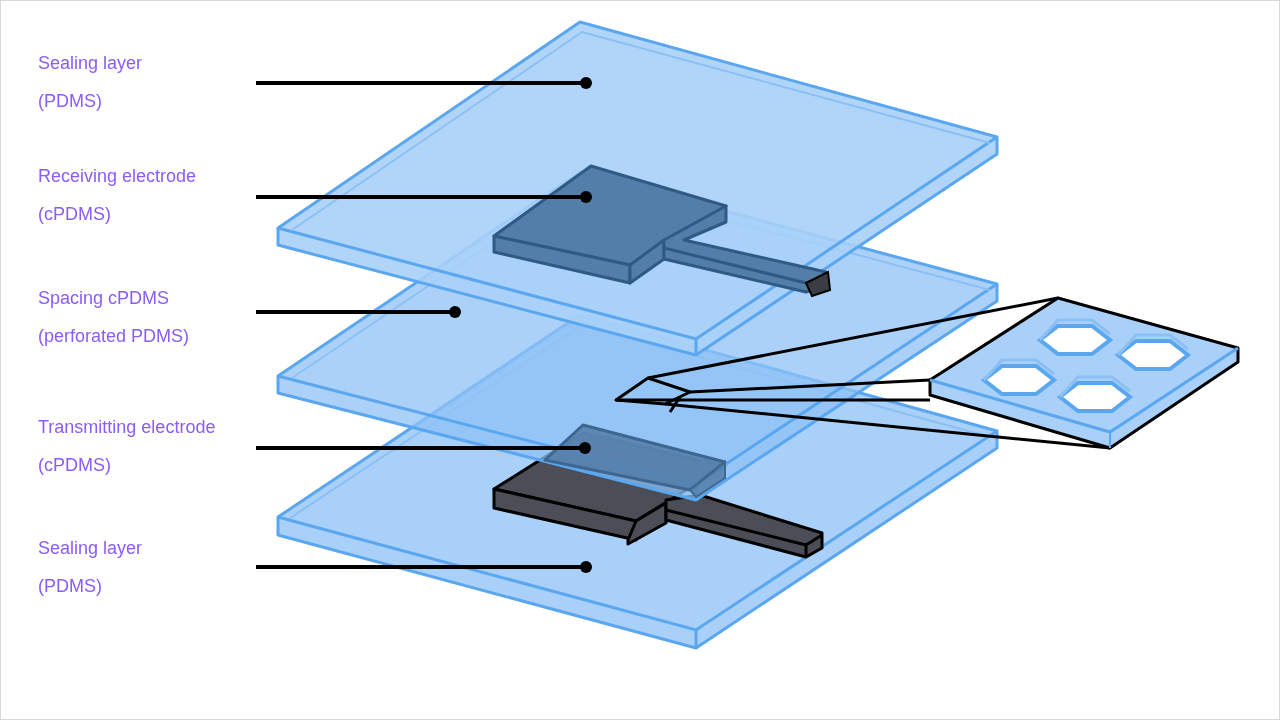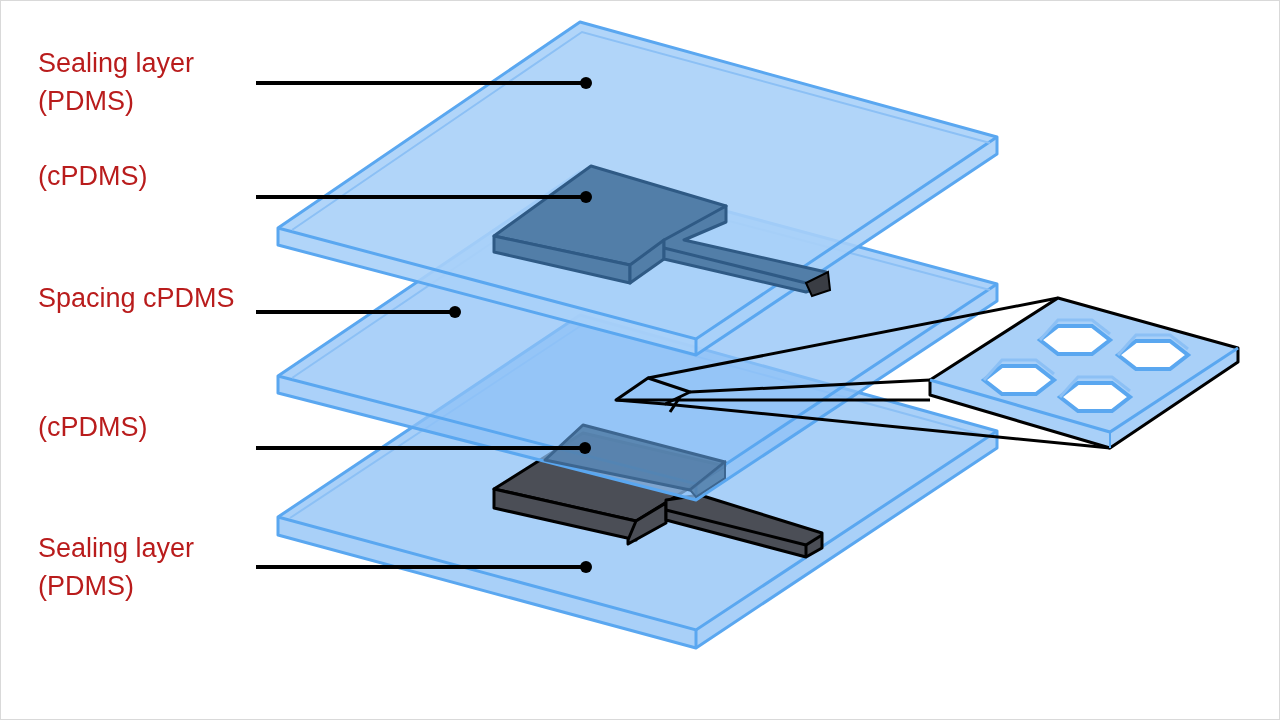--- a/index.html
+++ b/index.html
@@ -1,42 +1,45 @@
 <!DOCTYPE html>
 <html><head>
 <meta charset="utf-8">
 <style>
   html, body { margin: 0; padding: 0; background: #ffffff; }
   body { width: 1280px; height: 720px; overflow: hidden; position: relative; }
   .frame { position: absolute; left: 0; top: 0; width: 1278px; height: 718px; border: 1px solid #d9d9d9; background: #fff; }
   .label {
     position: absolute; left: 38px;
     font-family: "Liberation Sans", sans-serif;
-    font-size: 27px; line-height: 38px; color: #b91c1c;
+    font-size: 18px; line-height: 38px; color: #8b5cf6;
     white-space: nowrap;
   }
   .label span { display: block; }
   svg.diagram { position: absolute; left: 0; top: 0; }
 </style>
 </head>
 <body>
 
 <div class="frame"></div>
 
 <div class="label" style="top:44px;">
   <span>Sealing layer</span>
   <span>(PDMS)</span>
 </div>
 <div class="label" style="top:157px;">
+  <span>Receiving electrode</span>
   <span>(cPDMS)</span>
 </div>
 <div class="label" style="top:279px;">
   <span>Spacing cPDMS</span>
+  <span>(perforated PDMS)</span>
 </div>
 <div class="label" style="top:408px;">
+  <span>Transmitting electrode</span>
   <span>(cPDMS)</span>
 </div>
 <div class="label" style="top:529px;">
   <span>Sealing layer</span>
   <span>(PDMS)</span>
 </div>
 
 <svg class="diagram" width="1280" height="720" viewBox="0 0 1280 720">
 
   <g>

